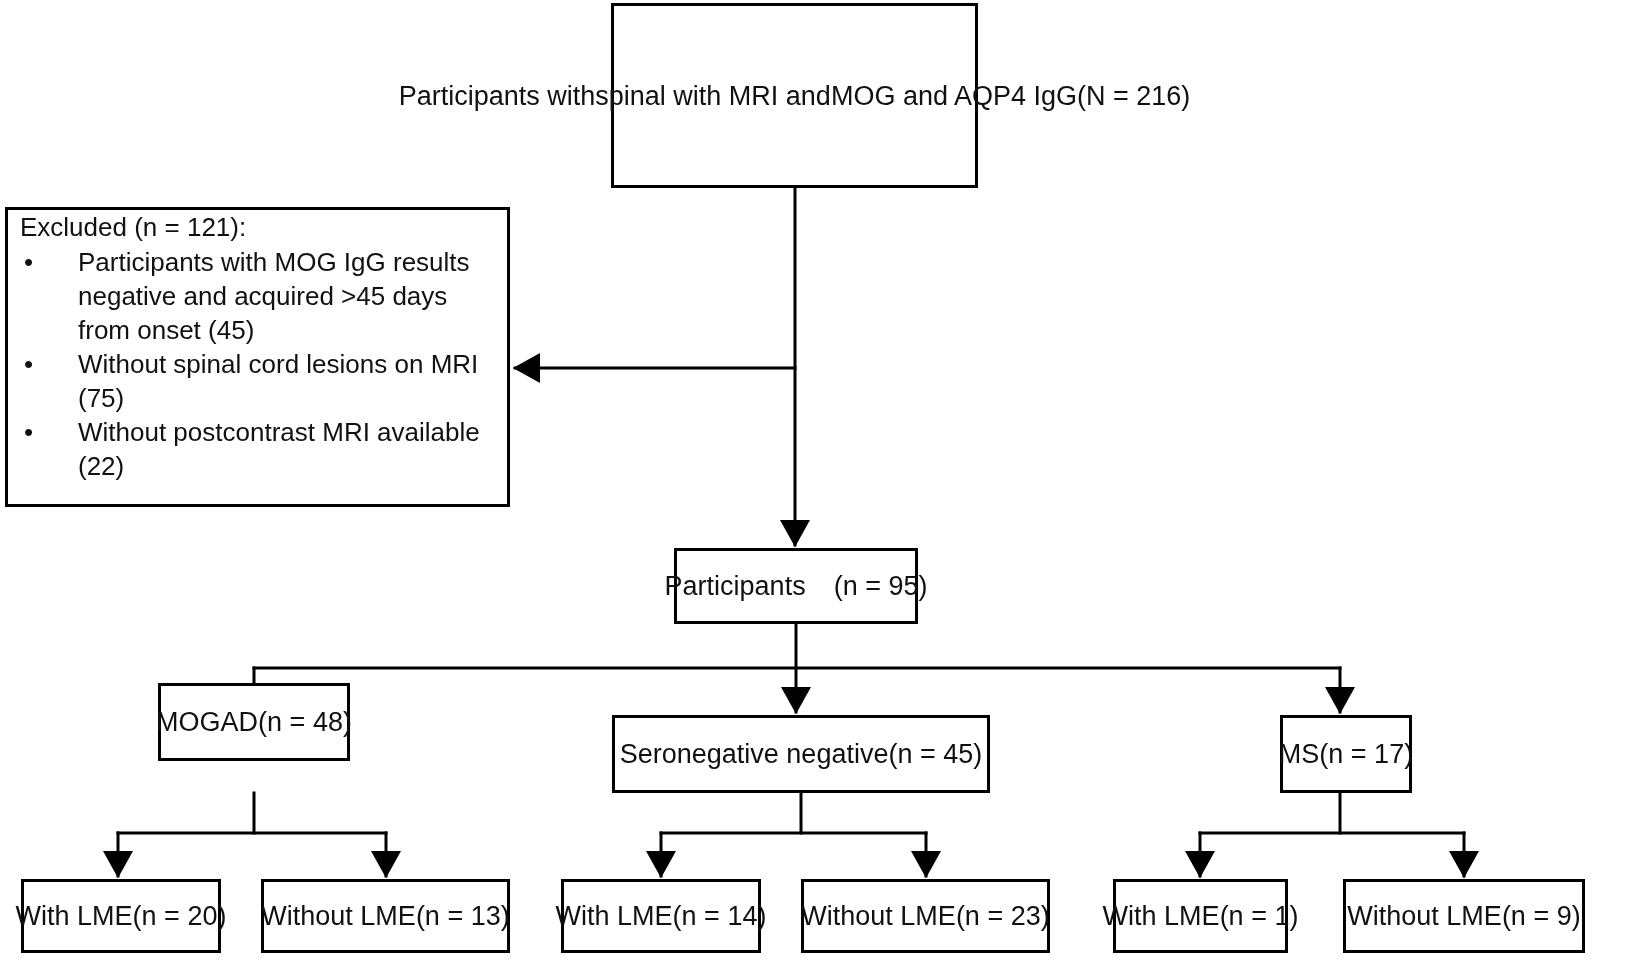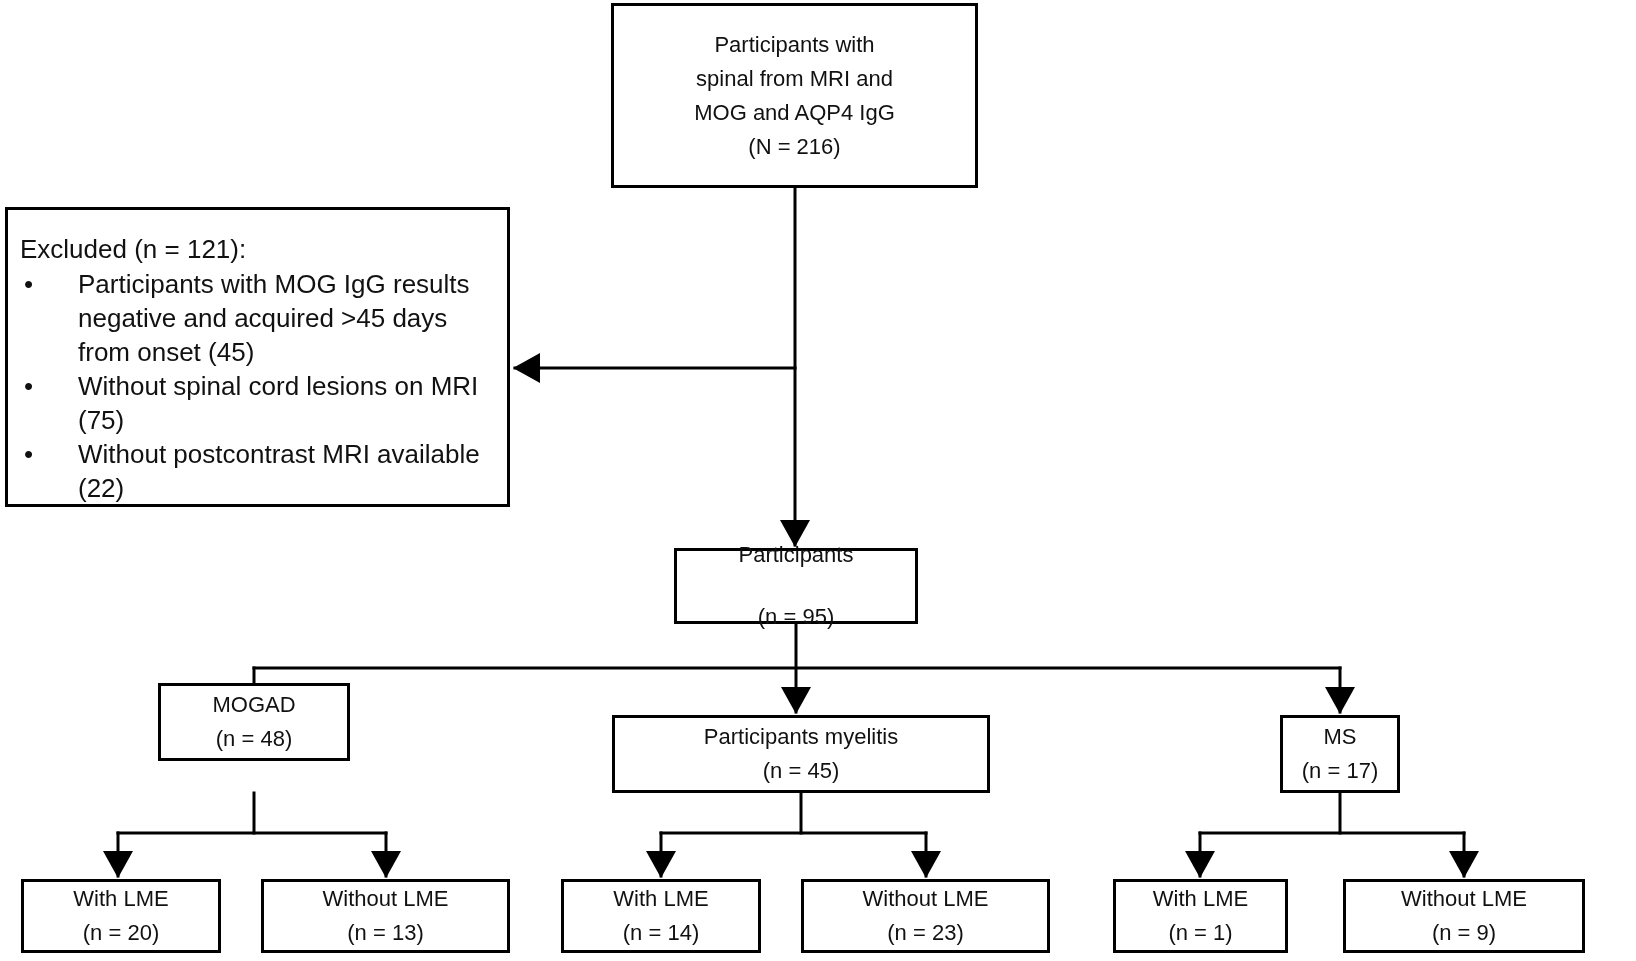--- a/index.html
+++ b/index.html
@@ -23,38 +23,38 @@
     width: 1636px;
     height: 961px;
     pointer-events: none;
   }
   .node {
     position: absolute;
     box-sizing: border-box;
     background: #ffffff;
     border: 3px solid #000000;
     display: flex;
-    flex-direction: column;
+    flex-direction: row;
     align-items: center;
     justify-content: center;
     text-align: center;
-    font-size: 22px;
+    font-size: 27px;
     line-height: 34px;
     white-space: nowrap;
   }
   .node .line { display: block; }
 
   .excluded {
     position: absolute;
     box-sizing: border-box;
     background: #ffffff;
     border: 3px solid #000000;
     font-size: 26px;
     line-height: 34px;
-    padding: 22px 10px 10px 12px;
+    padding: 0 10px 10px 12px;
     text-align: left;
   }
   .excluded .title {
     display: block;
     margin-bottom: 1px;
   }
   .excl-item {
     display: flex;
     align-items: flex-start;
   }
@@ -105,21 +105,21 @@
     <line x1="926" y1="833" x2="926" y2="876" stroke="#000" stroke-width="3" stroke-linecap="square" marker-end="url(#arrow)"></line>
 
     <line x1="1340" y1="793" x2="1340" y2="833" stroke="#000" stroke-width="3" stroke-linecap="square"></line>
     <line x1="1200" y1="833" x2="1464" y2="833" stroke="#000" stroke-width="3" stroke-linecap="square"></line>
     <line x1="1200" y1="833" x2="1200" y2="876" stroke="#000" stroke-width="3" stroke-linecap="square" marker-end="url(#arrow)"></line>
     <line x1="1464" y1="833" x2="1464" y2="876" stroke="#000" stroke-width="3" stroke-linecap="square" marker-end="url(#arrow)"></line>
   </svg>
 
   <div class="node" style="left:611px; top:3px; width:367px; height:185px;">
     <span class="line">Participants with</span>
-    <span class="line">spinal from MRI and</span>
+    <span class="line">spinal with MRI and</span>
     <span class="line">MOG and AQP4 IgG</span>
     <span class="line">(N = 216)</span>
   </div>
 
   <div class="excluded" style="left:5px; top:207px; width:505px; height:300px;">
     <span class="title">Excluded (n = 121):</span>
     <div class="excl-item">
       <span class="bullet">•</span>
       <span class="item-text">Participants with MOG IgG results negative and acquired &gt;45 days from onset (45)</span>
     </div>
@@ -137,25 +137,25 @@
     <span class="line">Participants</span>
     <span class="line">(n = 95)</span>
   </div>
 
   <div class="node" style="left:158px; top:683px; width:192px; height:78px;">
     <span class="line">MOGAD</span>
     <span class="line">(n = 48)</span>
   </div>
 
   <div class="node" style="left:612px; top:715px; width:378px; height:78px;">
-    <span class="line">Participants myelitis</span>
+    <span class="line">Seronegative negative</span>
     <span class="line">(n = 45)</span>
   </div>
 
-  <div class="node" style="left:1280px; top:715px; width:120px; height:78px;">
+  <div class="node" style="left:1280px; top:715px; width:132px; height:78px;">
     <span class="line">MS</span>
     <span class="line">(n = 17)</span>
   </div>
 
   <div class="node" style="left:21px; top:879px; width:200px; height:74px;">
     <span class="line">With LME</span>
     <span class="line">(n = 20)</span>
   </div>
 
   <div class="node" style="left:261px; top:879px; width:249px; height:74px;">

